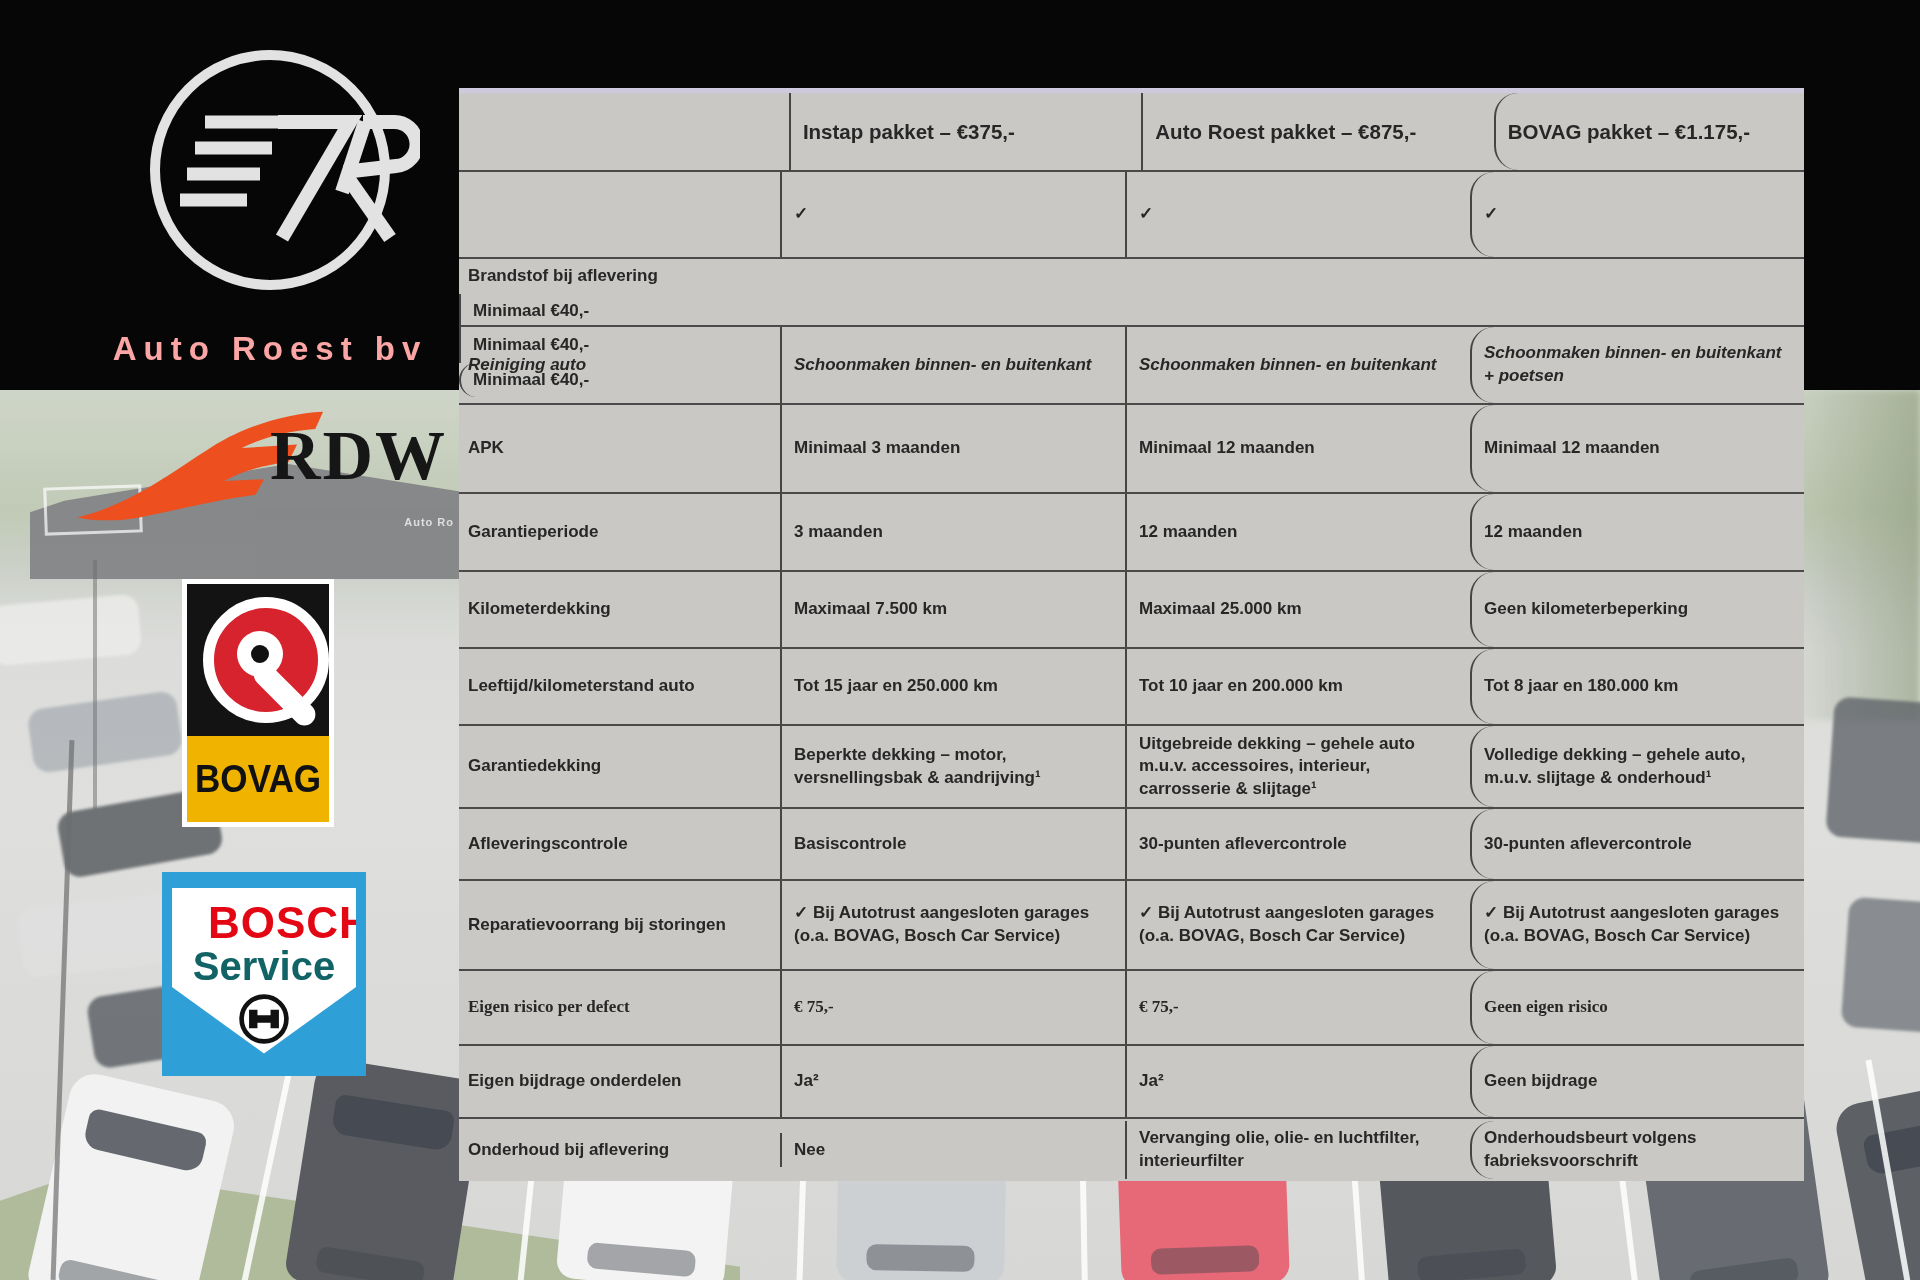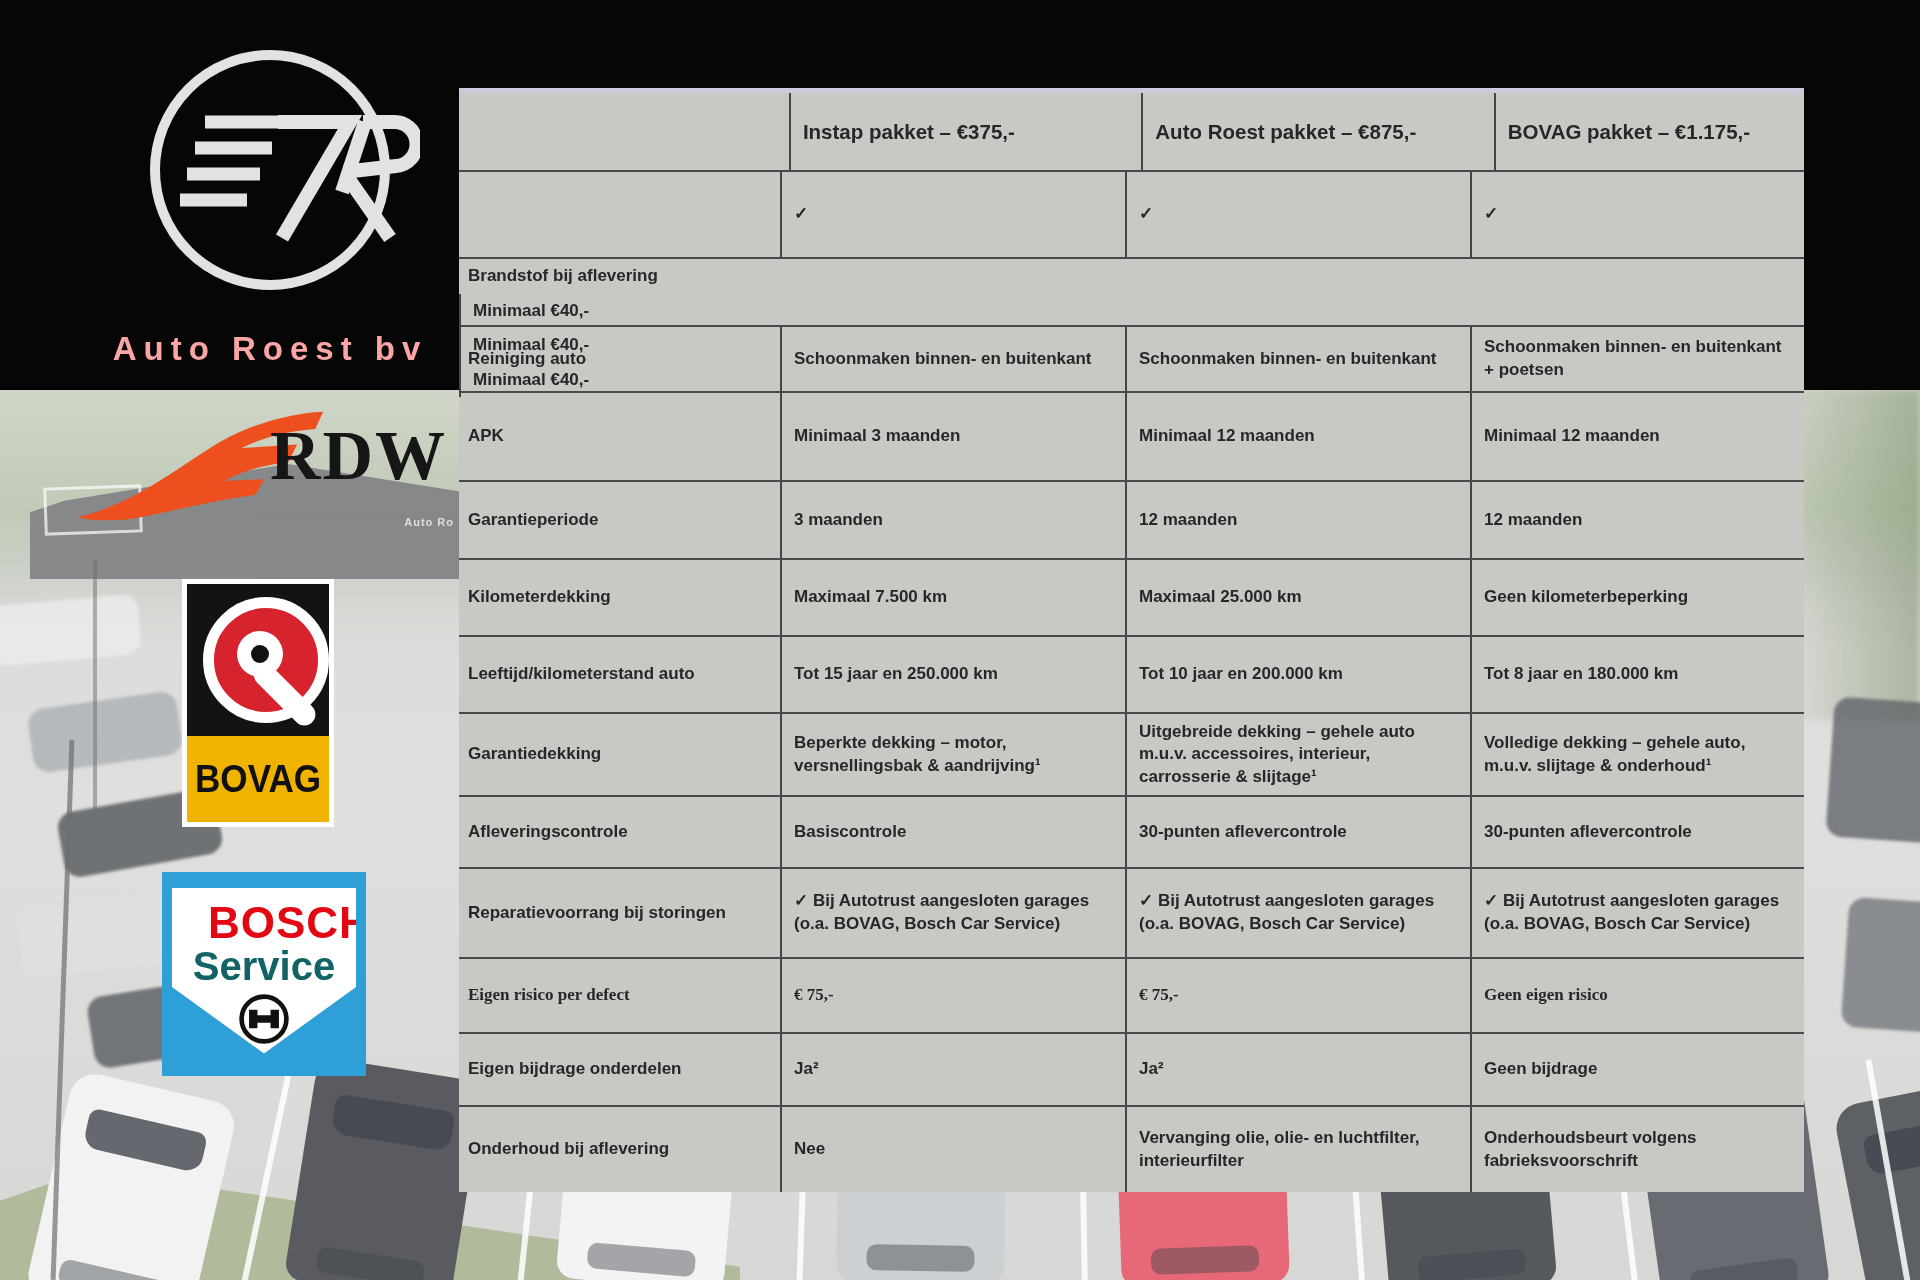--- a/index.html
+++ b/index.html
@@ -67,37 +67,37 @@
   
   .pkg-table{position:absolute;left:459px;top:88px;width:1345px;z-index:3;
     border-top:5px solid var(--accent_top,#cfc9de);
     color:var(--table_text,#272727);}
   .t-row{display:flex;background:var(--table_bg,#c9c8c5);border-top:2px solid #4a4a4a;box-sizing:border-box;}
   .t-row:first-child{border-top:none;gap:32px;}
   .t-cell{display:flex;align-items:center;box-sizing:border-box;padding:6px 14px 6px 9px;
     font-size:17px;font-weight:700;line-height:1.33;}
   .c0{width:321px;}
   .c1,.c2{width:345px;}
-  .c3{width:334px;}
+  .c3{width:334px;border-radius:24px;}
   .c1,.c2,.c3{border-left:2px solid #454545;padding-left:12px;}
   .t-header .t-cell{font-size:20.5px;}
   .t-row:nth-child(1){height:77px;}
   .t-row:nth-child(2){height:87px;}
   .t-row:nth-child(3){height:68px;flex-direction:column;}
-  .t-row:nth-child(4){height:66px;}
+  .t-row:nth-child(4){height:78px;font-style:italic;}
   .t-row:nth-child(5){height:89px;}
   .t-row:nth-child(6){height:78px;}
   .t-row:nth-child(7){height:77px;}
   .t-row:nth-child(8){height:77px;}
   .t-row:nth-child(9){height:83px;}
   .t-row:nth-child(10){height:72px;}
   .t-row:nth-child(11){height:90px;}
   .t-row:nth-child(12){height:75px;font-family:Liberation Serif, serif;}
   .t-row:nth-child(13){height:73px;}
-  .t-row:nth-child(14){height:87px;}
+  .t-row:nth-child(14){height:64px;align-items:center;}
 </style>
 </head>
 <body>
 
 <div class="canvas">
 
   <div class="top-band"></div>
 
   <div class="photo">
     <div class="building">

